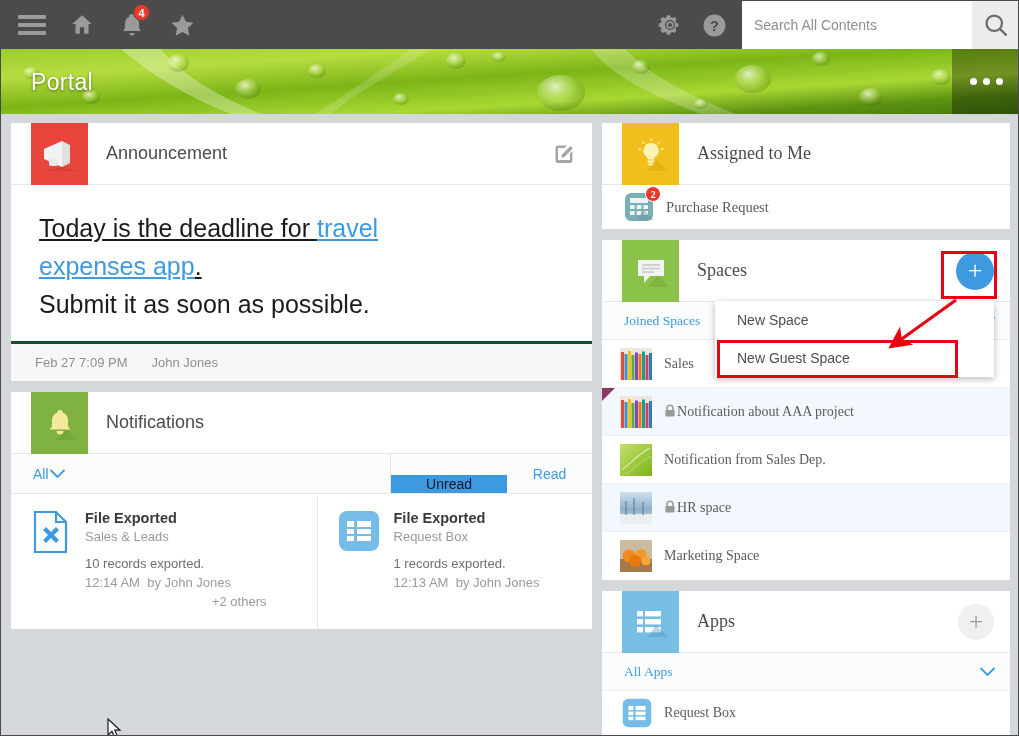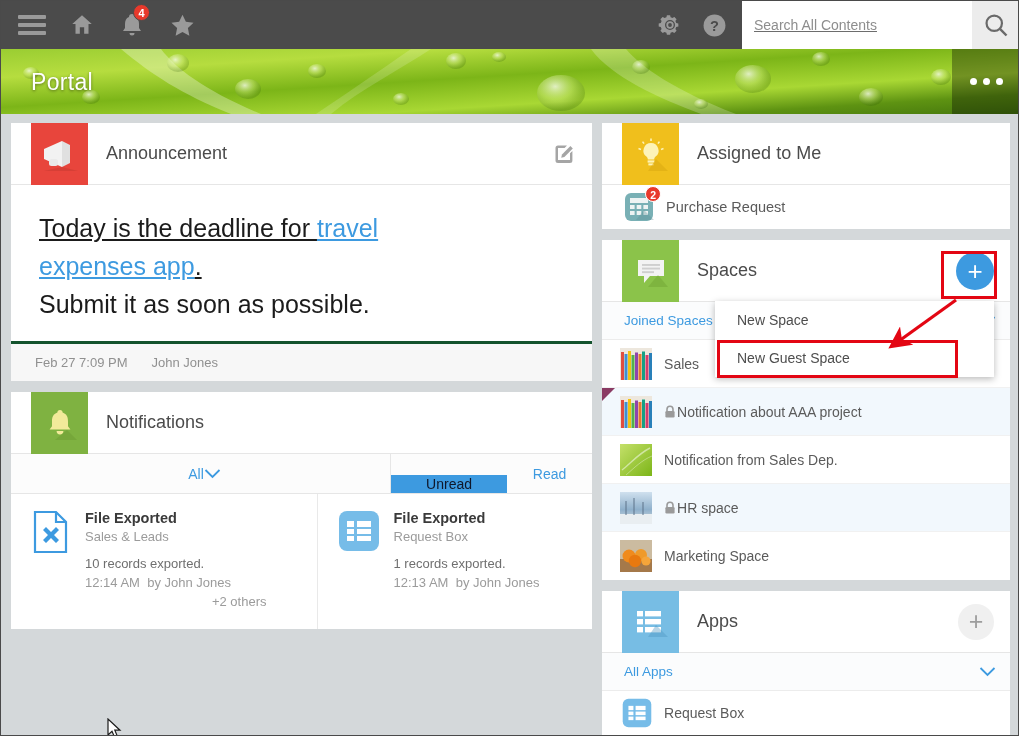--- a/index.html
+++ b/index.html
@@ -58,21 +58,20 @@
   }
   .searchwrap {
     display: flex; height: 48px; margin-left: 6px;
   }
   .searchbox {
     width: 230px; height: 48px;
     background: #fff; border: none; outline: none;
     font-size: 14px; color: #6d6d6d;
     padding: 0 12px;
     font-family: "Liberation Sans", sans-serif;
-    text-decoration: underline;
   }
   .searchbox::placeholder { color: #8d8d8d; }
   .searchbtn {
     width: 48px; height: 48px;
     background: #ececec;
     display: flex; align-items: center; justify-content: center;
     cursor: pointer;
   }
 
   
@@ -102,21 +101,21 @@
 
   
   .content {
     position: absolute; left: 0; top: 113px;
     width: 1019px; height: 623px;
     background: #d4d8da;
     padding: 9px 10px 0 10px;
     display: flex; gap: 10px;
   }
   .col-left  { width: 594px; }
-  .col-right { width: 417px; }
+  .col-right { width: 417px; font-family: Liberation Serif, serif; }
 
   .card { background: #fff; margin-bottom: 11px; }
 
   .card-head {
     display: flex; align-items: center;
     height: 62px;
     border-bottom: 1px solid #e6e6e6;
     position: relative;
     padding-left: 20px;
   }
@@ -148,21 +147,21 @@
     font-size: 13px; color: #909090; align-items: center;
   }
 
   
   .notif-filters {
     display: flex; align-items: stretch; height: 40px;
     border-bottom: 1px solid #e6e6e6; background: #fcfcfc;
   }
   .notif-all {
     flex: 1; display: flex; align-items: center;
-    justify-content: center;
+    justify-content: flex-start;
     padding: 0 14px 0 22px;
     font-size: 14px; color: #3d9ae0; cursor: pointer;
     border-right: 1px solid #e6e6e6;
   }
   .tab-unread {
     width: 116px; background: #3d9ae0; color: #0f172a;
     display: flex; align-items: center; justify-content: center;
     font-size: 14px; cursor: pointer; margin-top: 21px;
   }
   .tab-read {
@@ -227,21 +226,21 @@
     height: 48px; padding-left: 18px; cursor: pointer;
     position: relative; border-bottom: 1px solid #f1f1f1;
   }
   .space-row.alt { background: #f2f8fd; }
   .space-thumb {
     width: 32px; height: 32px; flex: 0 0 32px;
     background-size: cover;
   }
   .space-name {
     font-size: 14px; color: #5b5b5b;
-    display: flex; align-items: center; gap: 1px;
+    display: flex; gap: 1px;
   }
   .corner-mark {
     position: absolute; left: 0; top: 0;
     width: 0; height: 0;
     border-top: 13px solid #8a3a63;
     border-right: 13px solid transparent;
   }
   .lock { display: inline-block; vertical-align: -1px; }
 
   

